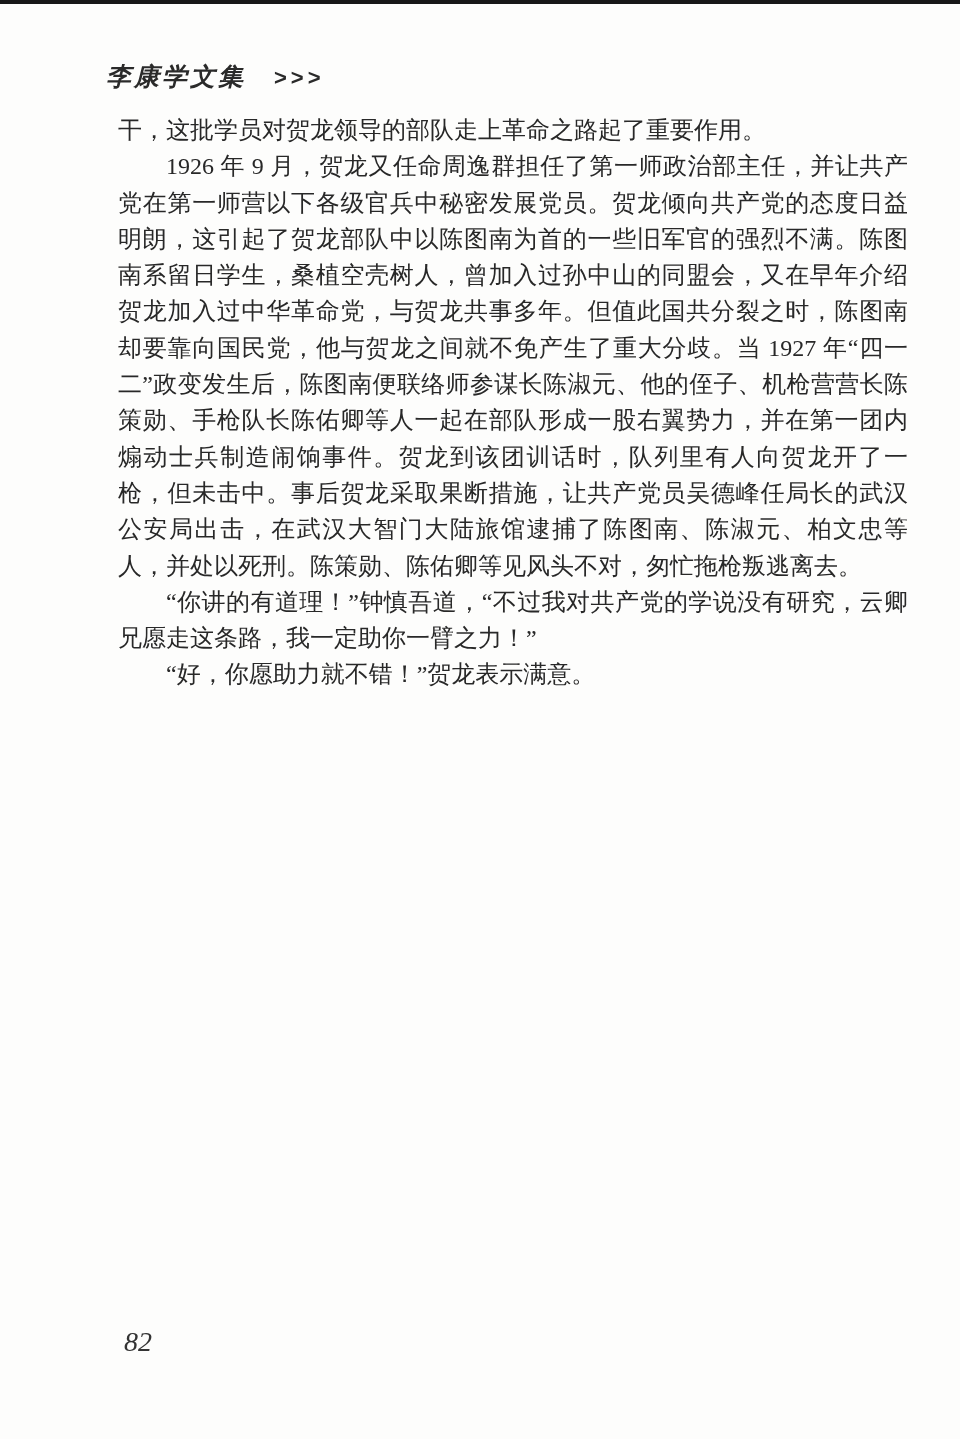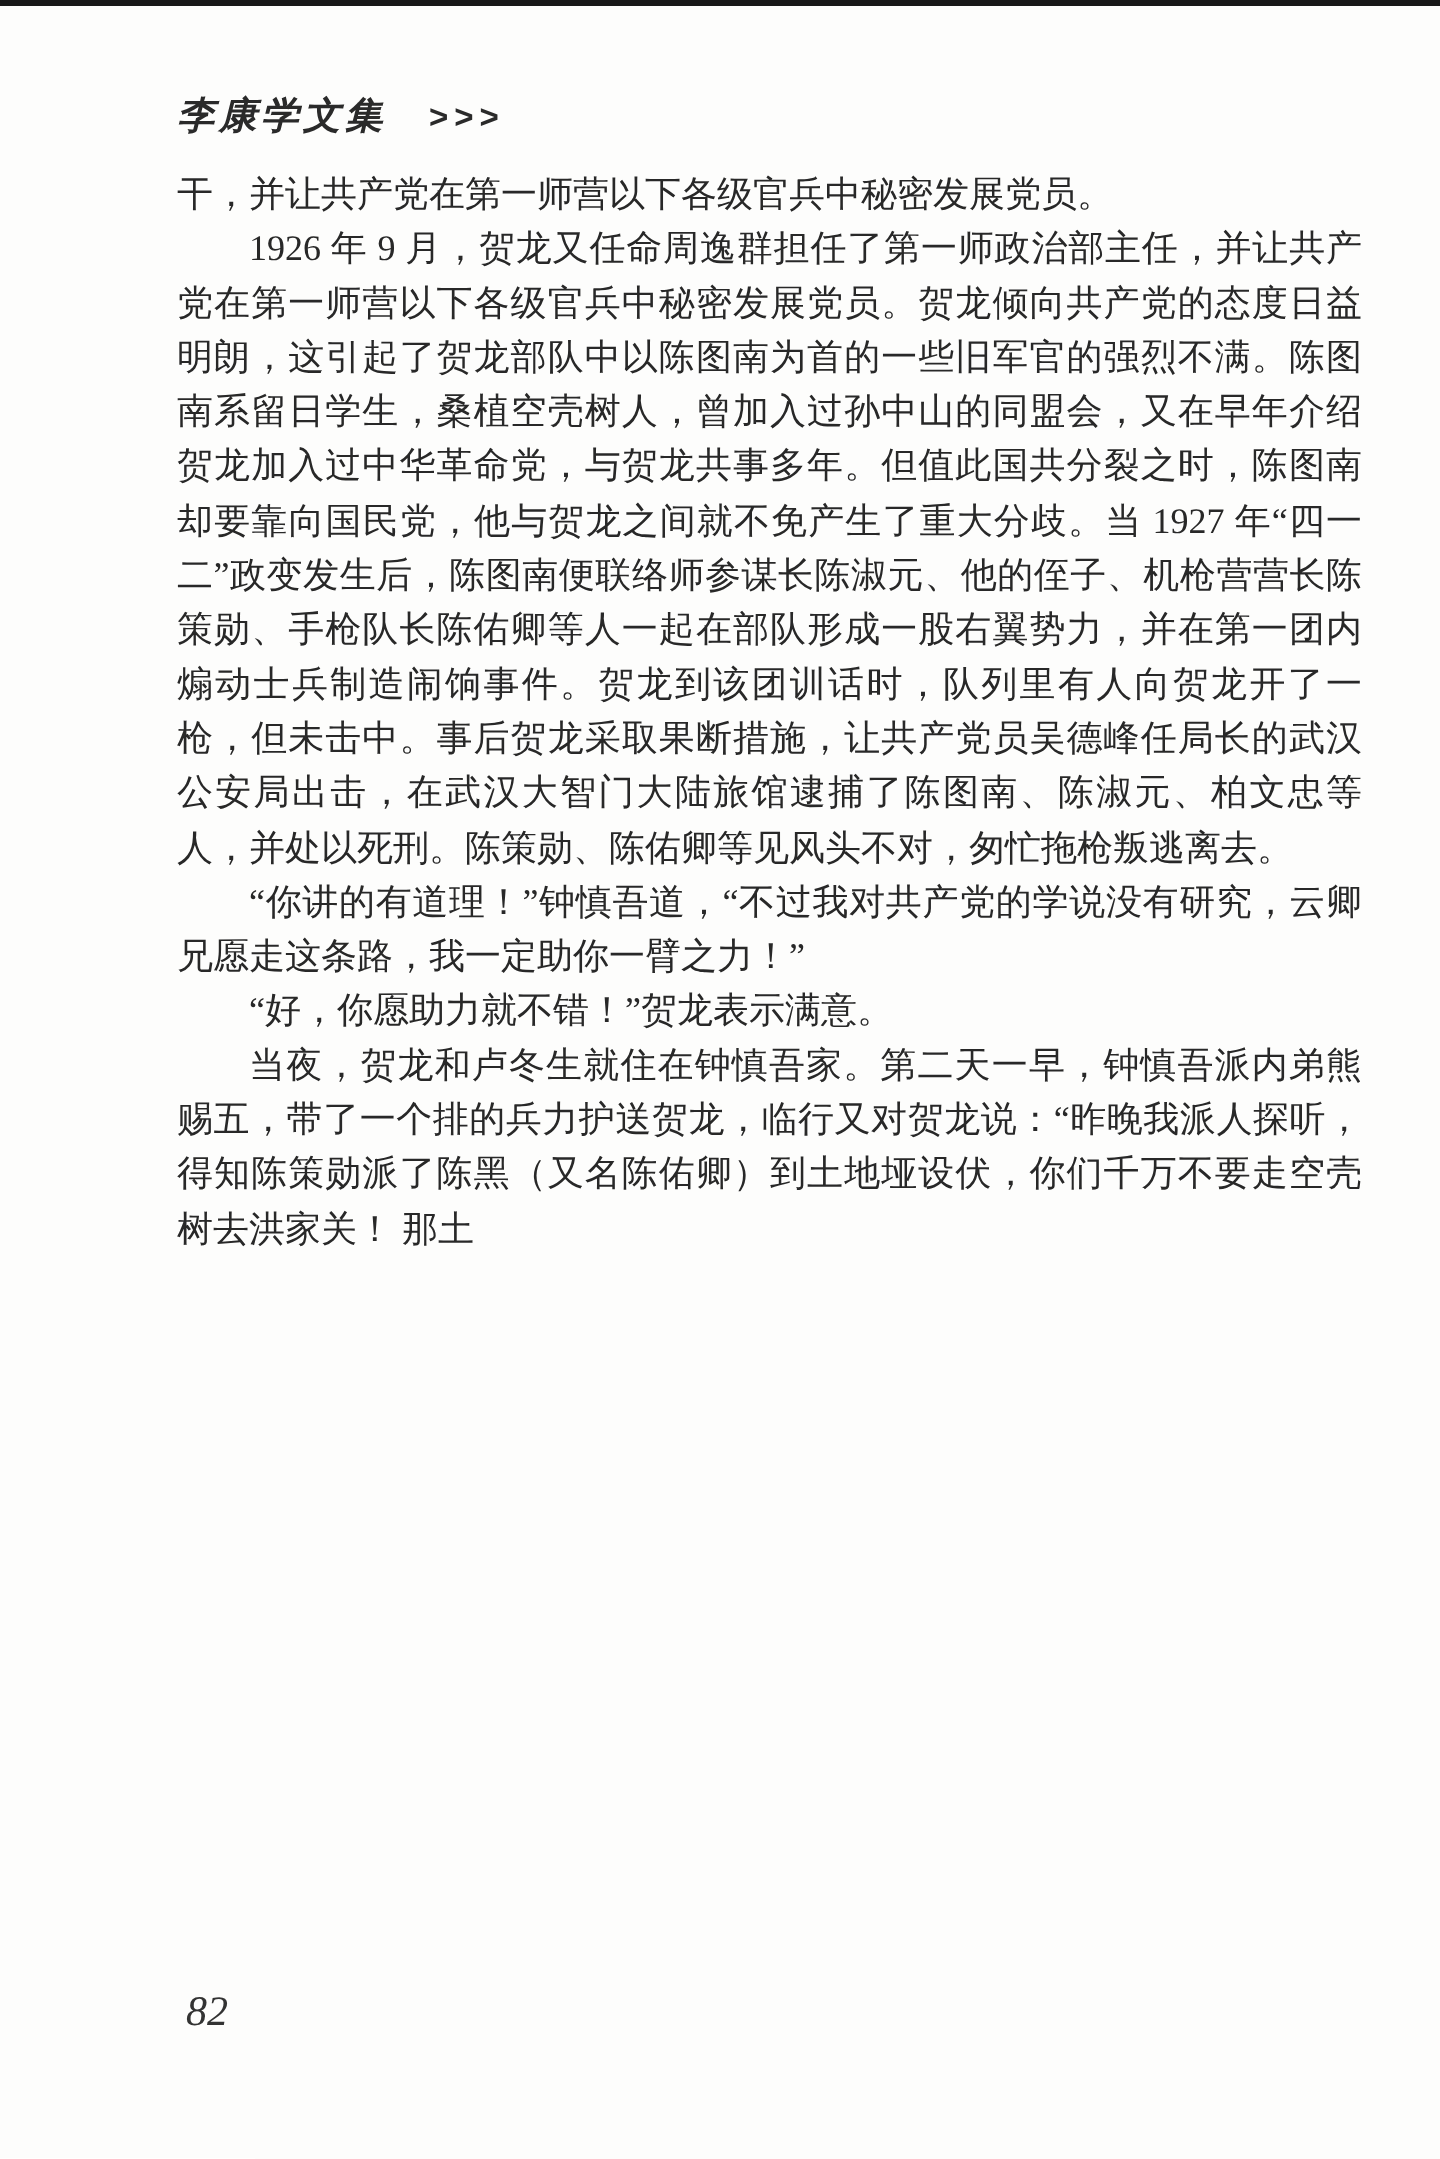--- a/index.html
+++ b/index.html
@@ -19,21 +19,21 @@
   .scan-edge-top {
     position: absolute;
     top: 0;
     left: 0;
     width: 960px;
     height: 4px;
     background: #181818;
   }
   .running-header {
     position: absolute;
-    left: 118px;
+    left: 106px;
     top: 60px;
     display: flex;
     align-items: baseline;
     font-weight: bold;
     color: #2a2a2a;
   }
   .running-header .book-title {
     font-size: 25px;
     font-style: italic;
     letter-spacing: 3px;
@@ -77,22 +77,21 @@
 <div class="page">
 
   <div class="scan-edge-top"></div>
 
   <div class="running-header">
     <span class="book-title">李康学文集</span>
     <span class="header-marks">&gt;&gt;&gt;</span>
   </div>
 
   <div class="body-text">
-    <p class="no-indent">干，并让共产党在第一师营以下各级官兵中秘密发展党员。</p>
+    <p class="no-indent">干，这批学员对贺龙领导的部队走上革命之路起了重要作用。</p>
     <p>1926 年 9 月，贺龙又任命周逸群担任了第一师政治部主任，并让共产党在第一师营以下各级官兵中秘密发展党员。贺龙倾向共产党的态度日益明朗，这引起了贺龙部队中以陈图南为首的一些旧军官的强烈不满。陈图南系留日学生，桑植空壳树人，曾加入过孙中山的同盟会，又在早年介绍贺龙加入过中华革命党，与贺龙共事多年。但值此国共分裂之时，陈图南却要靠向国民党，他与贺龙之间就不免产生了重大分歧。当 1927 年“四一二”政变发生后，陈图南便联络师参谋长陈淑元、他的侄子、机枪营营长陈策勋、手枪队长陈佑卿等人一起在部队形成一股右翼势力，并在第一团内煽动士兵制造闹饷事件。贺龙到该团训话时，队列里有人向贺龙开了一枪，但未击中。事后贺龙采取果断措施，让共产党员吴德峰任局长的武汉公安局出击，在武汉大智门大陆旅馆逮捕了陈图南、陈淑元、柏文忠等人，并处以死刑。陈策勋、陈佑卿等见风头不对，匆忙拖枪叛逃离去。</p>
     <p>“你讲的有道理！”钟慎吾道，“不过我对共产党的学说没有研究，云卿兄愿走这条路，我一定助你一臂之力！”</p>
     <p>“好，你愿助力就不错！”贺龙表示满意。</p>
-    <p>当夜，贺龙和卢冬生就住在钟慎吾家。第二天一早，钟慎吾派内弟熊赐五，带了一个排的兵力护送贺龙，临行又对贺龙说：“昨晚我派人探听，得知陈策勋派了陈黑（又名陈佑卿）到土地垭设伏，你们千万不要走空壳树去洪家关！ 那土</p>
   </div>
 
   <div class="page-number">82</div>
 
 </div>
 
 </body></html>

